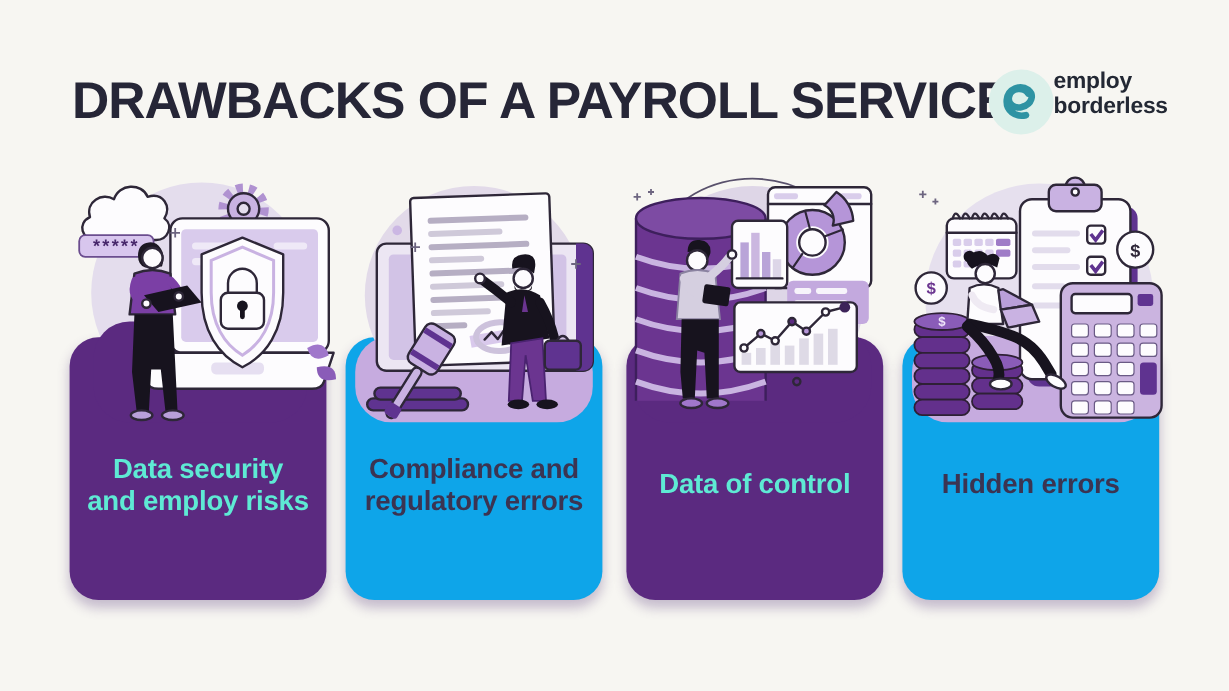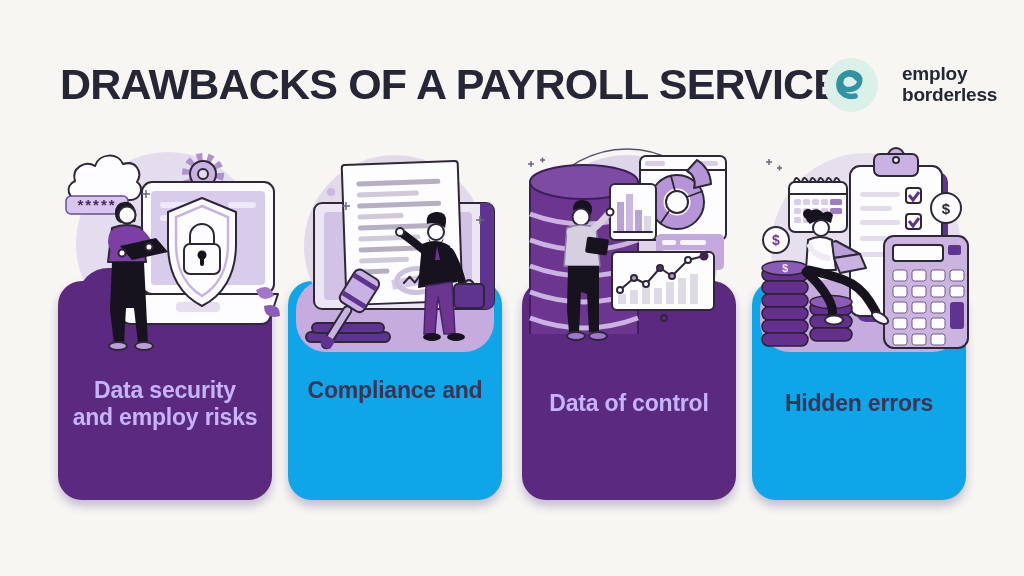--- a/index.html
+++ b/index.html
@@ -2,34 +2,34 @@
 <html><head>
 <meta charset="utf-8">
 <style>
   html,body{margin:0;padding:0;}
   body{width:1024px;height:576px;overflow:hidden;font-family:"Liberation Sans",sans-serif;}
   .poster{position:relative;width:1024px;height:576px;background:#f7f6f2;}
 
   .title{position:absolute;left:60px;top:60px;margin:0;font-size:43px;font-weight:700;
          letter-spacing:-0.8px;color:#262637;white-space:nowrap;}
 
-  .logo{position:absolute;left:824px;top:58px;display:flex;align-items:center;gap:24px;}
+  .logo{position:absolute;left:824px;top:58px;display:flex;align-items:flex-start;gap:0;}
   .logo-badge{width:54px;height:54px;border-radius:50%;background:#dcf0ea;
               display:flex;align-items:center;justify-content:center;}
   .logo-text{display:flex;flex-direction:column;font-size:19px;font-weight:700;
              color:#232834;line-height:1.1;letter-spacing:-0.2px;}
 
   .card{position:absolute;top:281px;width:214px;height:219px;border-radius:24px;
         box-shadow:0 6px 10px rgba(84,52,120,.30);}
   .card.dark{background:#5b2a80;}
   .card.light{background:#0ea5e9;}
   .card-label{position:absolute;left:4px;right:4px;top:96px;text-align:center;
               font-weight:700;font-size:23px;line-height:1.18;letter-spacing:-0.2px;}
   .card.single .card-label{top:109px;}
-  .card.dark .card-label{color:#c4b5fd;}
+  .card.dark .card-label{color:#5eead4;}
   .card.light .card-label{color:#3b3452;}
 
   .illus{position:absolute;top:140px;width:230px;height:212px;}
   #card-1{left:58px}#card-2{left:288px}#card-3{left:522px}#card-4{left:752px}
   #illus-1{left:50px}#illus-2{left:284px}#illus-3{left:514px}#illus-4{left:746px}
 
   .o{stroke:#2e2738;stroke-width:2;stroke-linecap:round;stroke-linejoin:round;}
   text.star-text{font:700 15px "Liberation Sans",sans-serif;fill:#47276b;letter-spacing:2px;}
   text.dollar-text{font:700 15px "Liberation Sans",sans-serif;fill:#2e2738;text-anchor:middle;}
   text.dollar-sm{font:700 11px "Liberation Sans",sans-serif;fill:#efe6fa;text-anchor:middle;}
@@ -56,20 +56,21 @@
 
   <div class="card dark" id="card-1">
     <div class="card-label">
       <span>Data security</span><br>
       <span>and employ risks</span>
     </div>
   </div>
   <div class="card light" id="card-2">
     <div class="card-label">
       <span>Compliance and</span><br>
+      <span>regulatory errors</span>
     </div>
   </div>
   <div class="card dark single" id="card-3">
     <div class="card-label">
       <span>Data of control</span>
     </div>
   </div>
   <div class="card light single" id="card-4">
     <div class="card-label">
       <span>Hidden errors</span>

